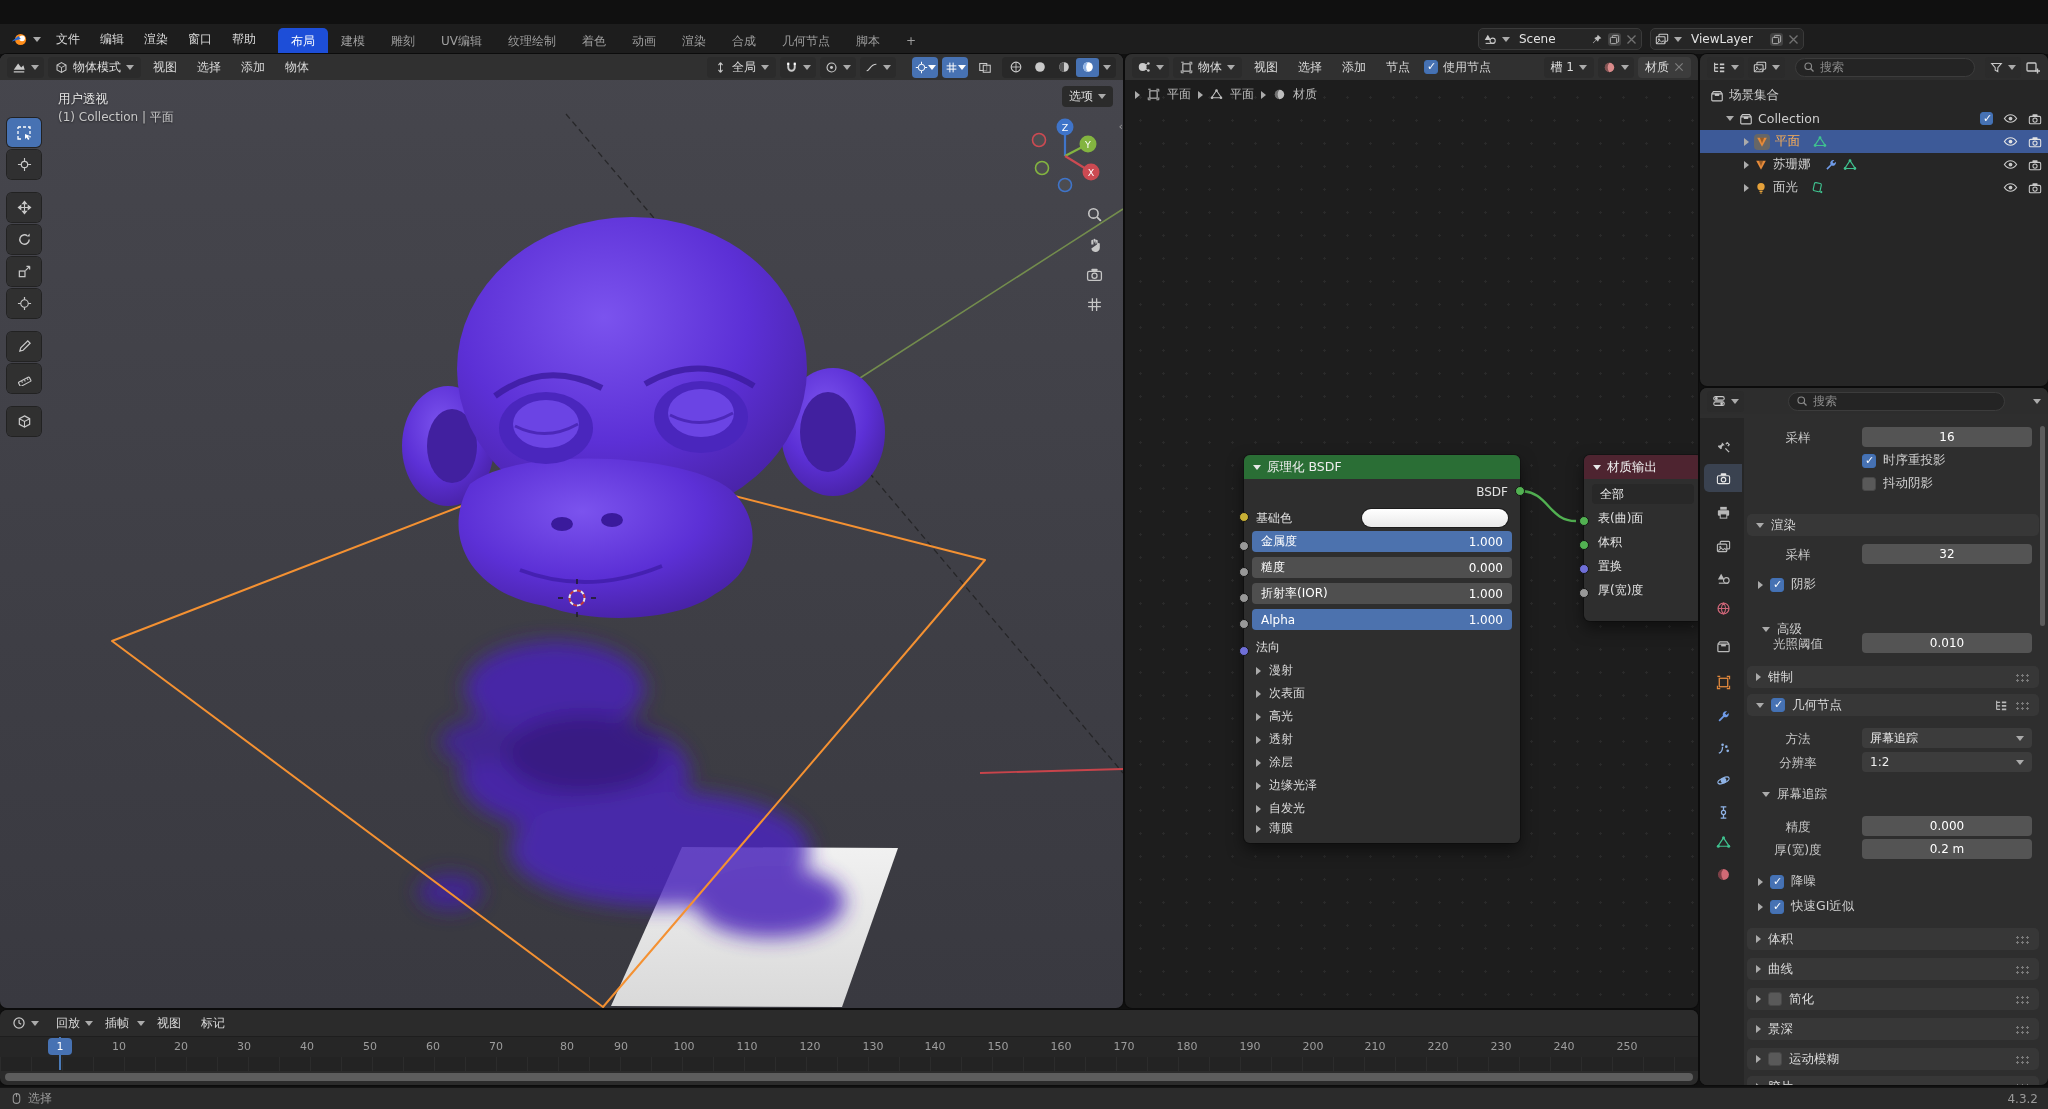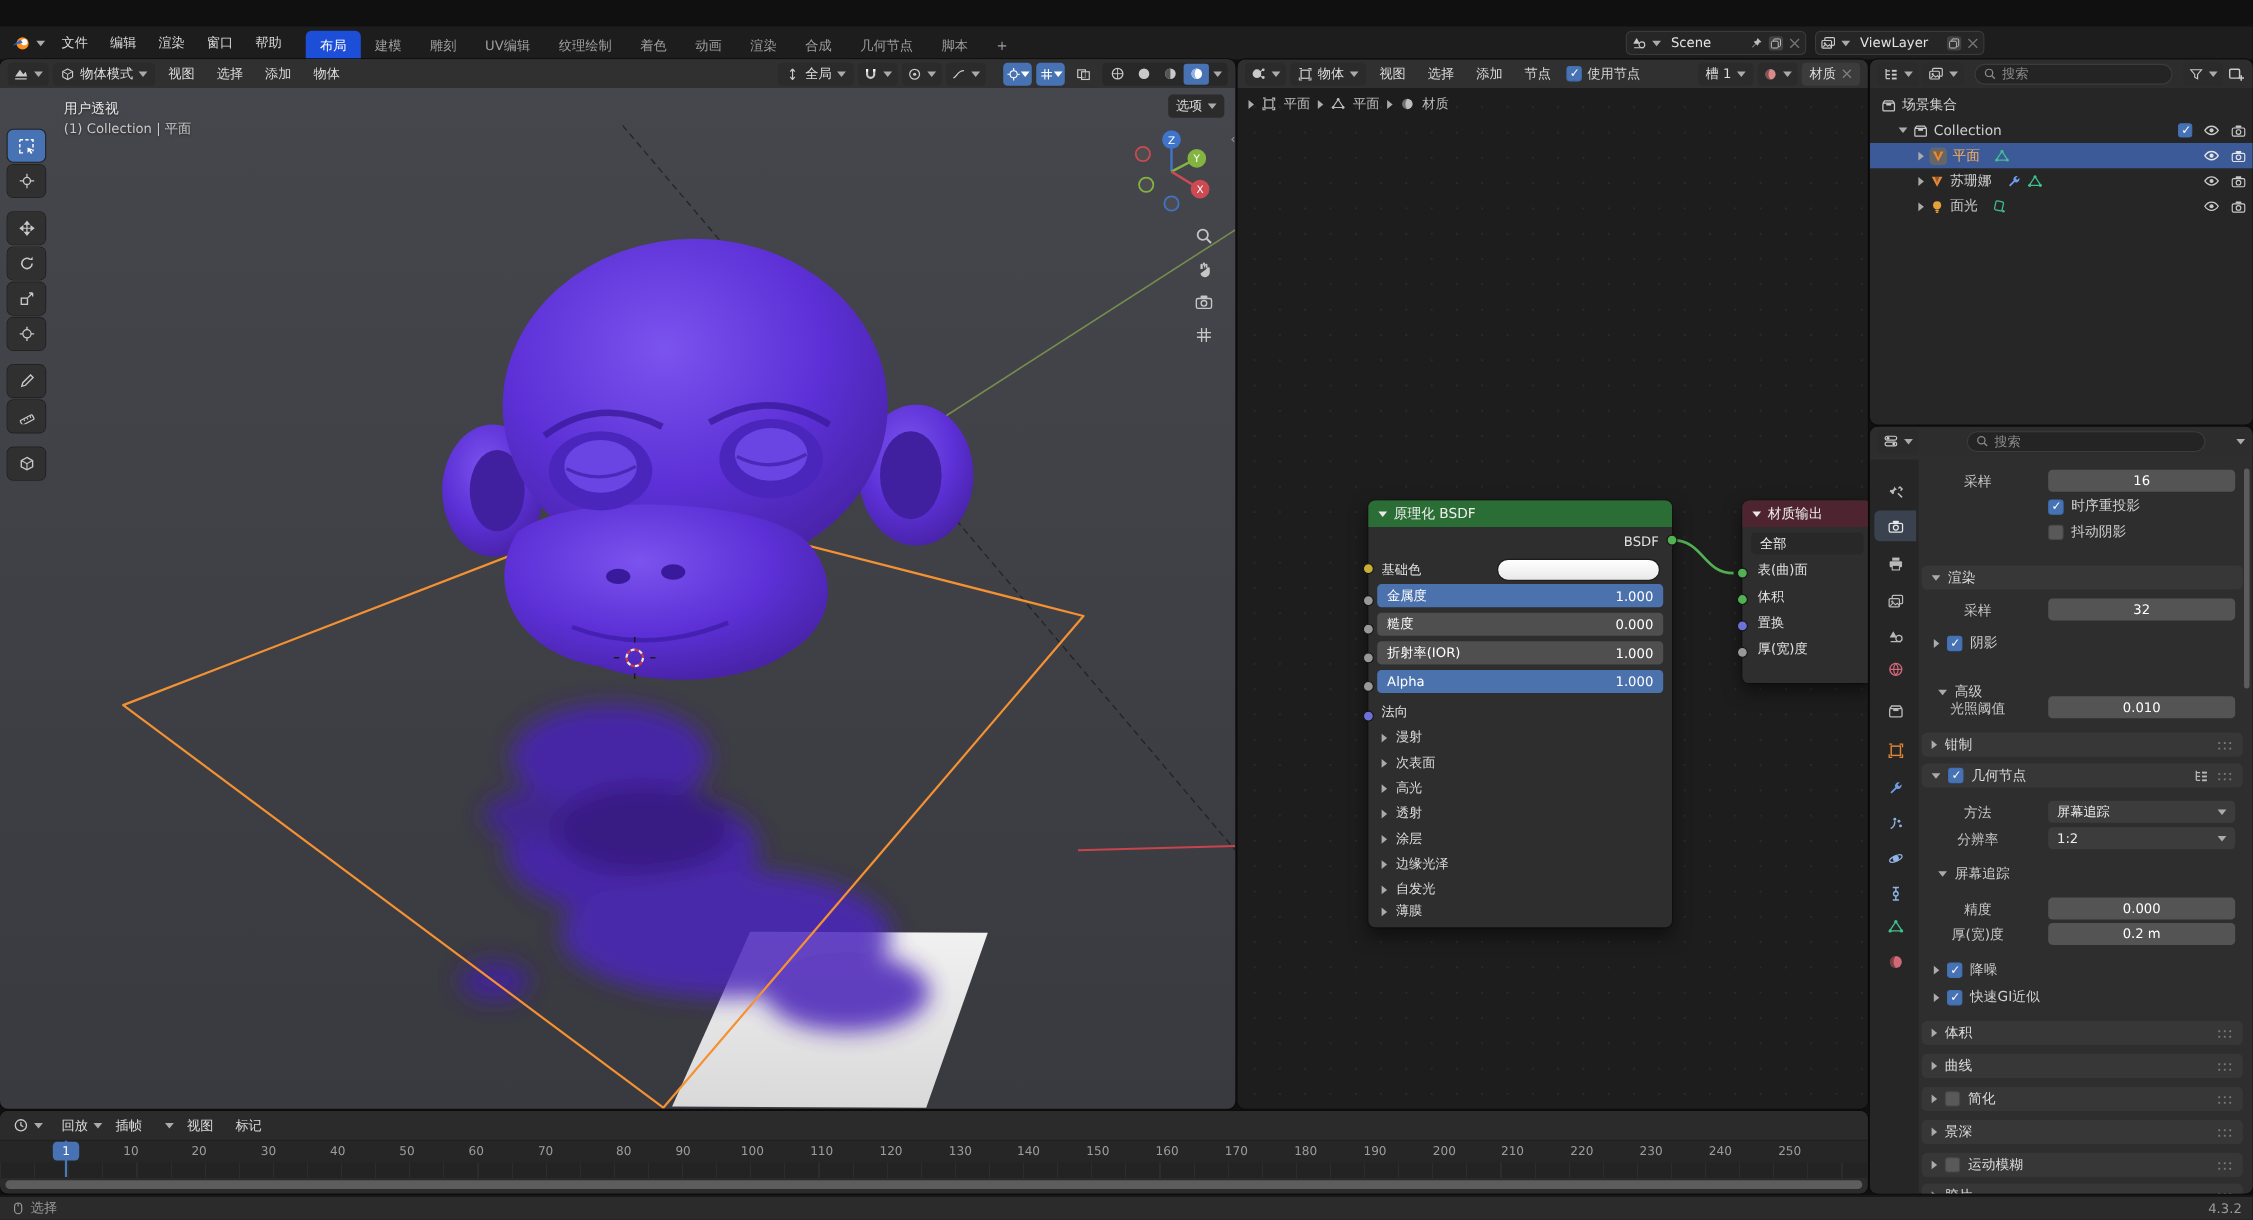--- a/index.html
+++ b/index.html
@@ -1089,21 +1089,21 @@
       <div class="btn" style="padding:0 5px;background:transparent">
         <svg class="i" width="14" height="14" viewBox="0 0 16 16" color="#c9c9c9">
             <use href="#clockic"></use>
           </svg>
           <span class="cvd"></span>
       </div>
       <div class="row" style="gap:3px">
         <span class="menuitem" style="padding-right:2px">回放</span>
           <span class="cvd"></span>
       </div>
-      <div class="row" style="gap:19px">
+      <div class="row" style="gap:6px">
         <span class="menuitem" style="padding-right:2px">插帧</span>
           <span class="cvd"></span>
       </div>
       <span class="menuitem">视图</span>
       <span class="menuitem">标记</span>
     </div>
 
     <div class="row abs" style="left:750px;top:3px;gap:2px">
       <div class="pbtn" style="background:#323232">
           <svg width="11" height="11" viewBox="0 0 12 12">

